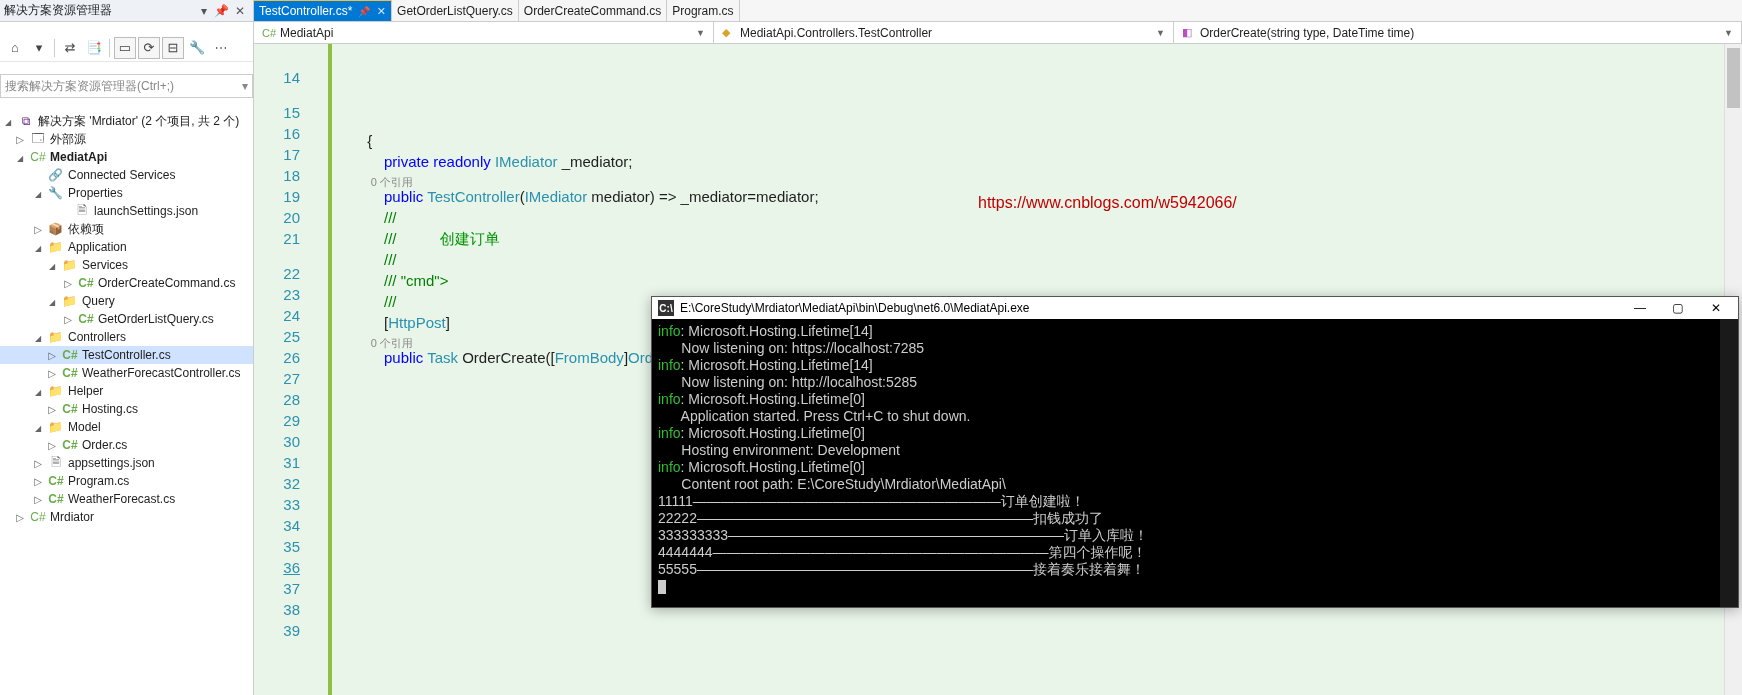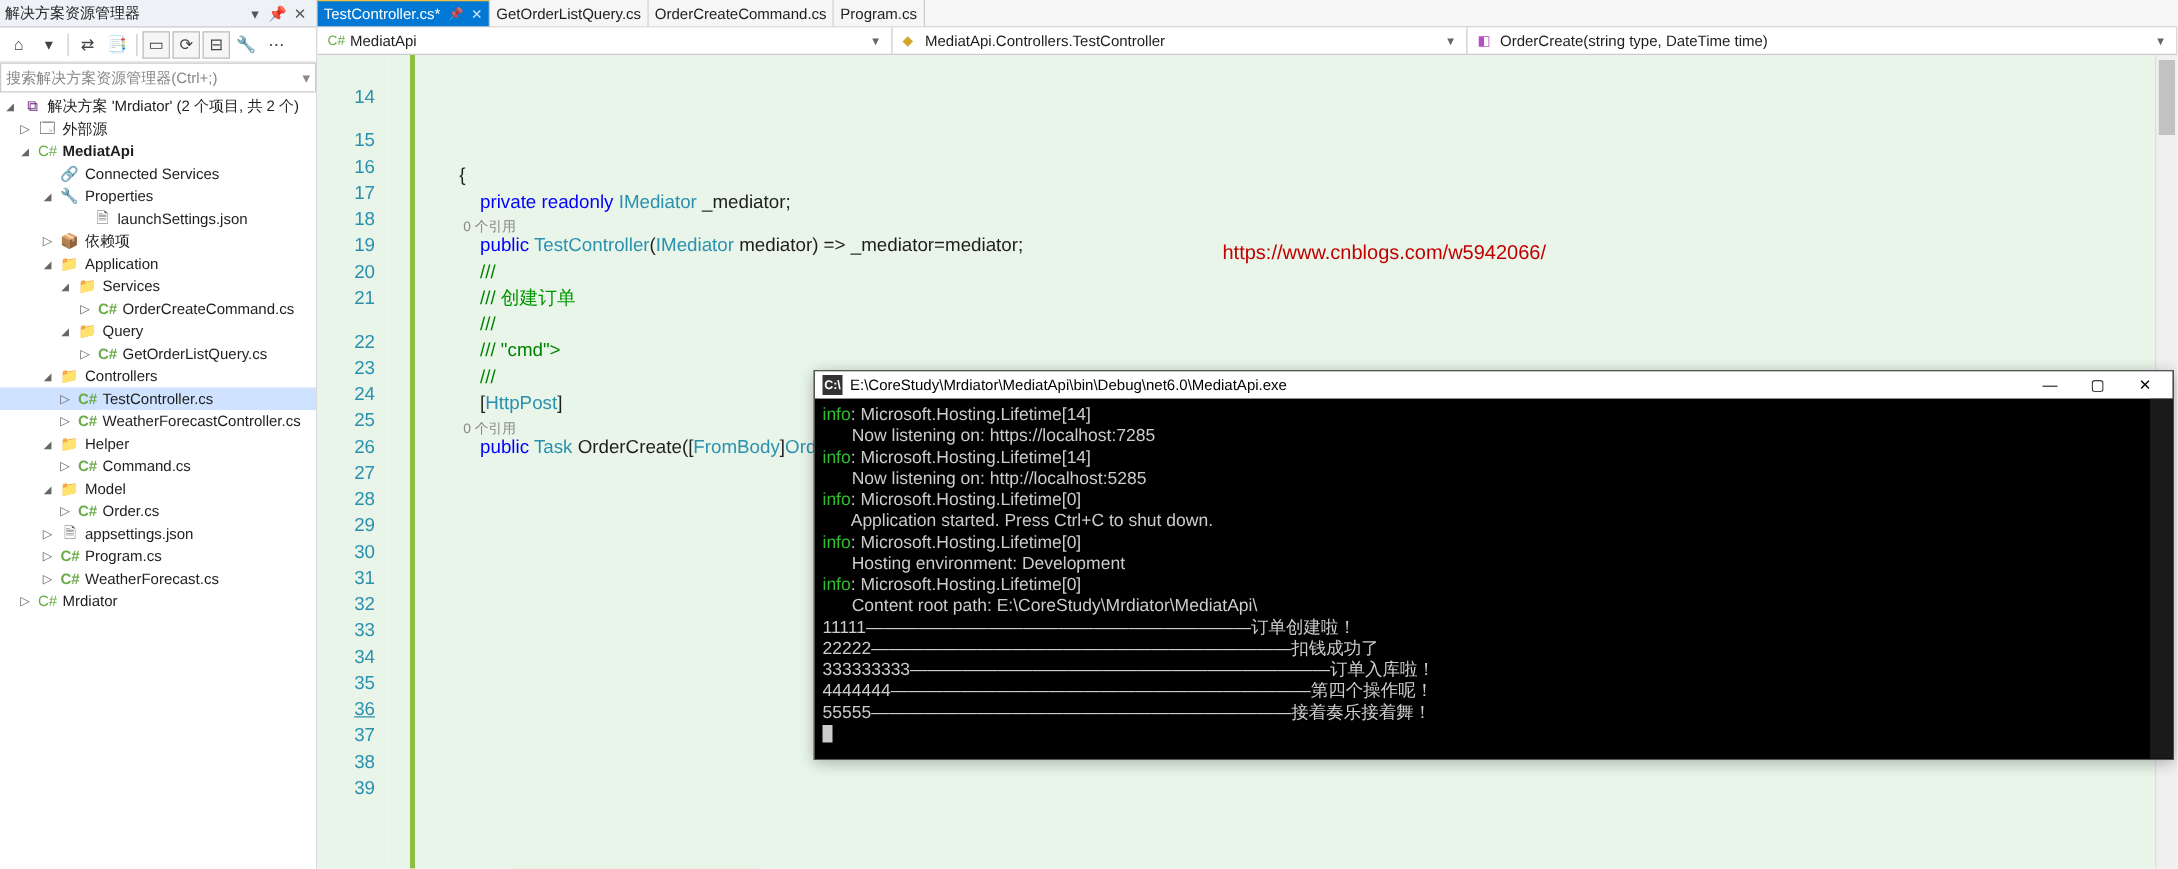--- a/index.html
+++ b/index.html
@@ -1,20 +1,20 @@
 <!DOCTYPE html>
 <html><head>
 <meta charset="utf-8">
 <style>
 * { margin:0; padding:0; box-sizing:border-box; font-family:"Segoe UI","Microsoft YaHei",sans-serif; }
 body { background:#fff; width:1742px; height:695px; overflow:hidden; position:relative; font-size:12px; color:#1e1e1e; }
 .root { display:flex; height:100%; }
 
 
-.sidepanel { width:254px; border-right:1px solid #ccc; display:flex; flex-direction:column; background:#fff; }
+.sidepanel { width:254px; border-right:1px solid #ccc; display:flex; flex-direction:column; background:#fff;gap:12px; }
 .sp-title { display:flex; align-items:center; height:22px; padding:0 4px; background:#eef2f7; border-bottom:1px solid #ccc; font-size:12px; }
 .sp-title .txt { flex:1; }
 .sp-title .wbtn { width:18px; text-align:center; color:#555; cursor:pointer; }
 .sp-toolbar { display:flex; align-items:center; height:28px; padding:2px 4px; gap:2px; border-bottom:1px solid #e5e5e5; }
 .sp-toolbar .tbtn { width:22px; height:22px; display:flex; align-items:center; justify-content:center; color:#444; border:1px solid transparent; font-size:13px; }
 .sp-toolbar .tbtn.boxed { border:1px solid #bcbcbc; background:#f6f6f6; }
 .sp-toolbar .sep { width:1px; height:18px; background:#ccc; margin:0 2px; }
 .sp-search { height:24px; display:flex; align-items:center; border:1px solid #ccc; margin:0; padding:0 4px; color:#888; }
 .sp-search .txt { flex:1; }
 .tree { flex:1; overflow:auto; padding:2px 0; }
@@ -49,21 +49,21 @@
 
 .editor { flex:1; display:flex; position:relative; background:#fff; min-height:0; }
 .lnos { width:56px; background:#e9f5e9; text-align:right; color:#2b91af; padding:2px 10px 0 0; font-family:Consolas,monospace; font-size:15px; line-height:21px; }
 .marker { width:18px; background:#e9f5e9; }
 .code { flex:1; background:#e9f5e9; font-family:Consolas,monospace; font-size:15px; line-height:21px; padding-top:2px; white-space:pre; position:relative; overflow:hidden; }
 .code .ln { height:21px; padding-left:6px; }
 .code .subln { height:14px; font-size:11px; color:#888; padding-left:6px; }
 .kw { color:#0000ff; }
 .typ { color:#2b91af; }
 .cm { color:#008000; }
-.cm-b { color:#009400; font-weight:normal; }
+.cm-b { color:#009400; font-weight:normal;margin-left:39px; }
 .reflnk { color:#c00000; font-size:16px; position:absolute; left:650px; top:148px; white-space:nowrap; font-family:"Segoe UI","Microsoft YaHei",sans-serif; }
 .change-bar { position:absolute; left:0; top:0; bottom:0; width:4px; background:#8ebf42; }
 
 
 .console { position:absolute; left:397px; top:296px; width:1088px; height:312px; background:#000; border:1px solid #555; box-shadow:0 2px 12px rgba(0,0,0,.3); display:flex; flex-direction:column; font-size:13px; }
 .console .ttl { height:22px; background:#fff; color:#000; display:flex; align-items:center; padding:0 6px; gap:6px; font-size:12px; }
 .console .ttl .cico { width:16px; height:16px; background:#333; color:#fff; display:flex; align-items:center; justify-content:center; font-size:10px; font-weight:bold; }
 .console .ttl .name { flex:1; }
 .console .ttl .cbtn { width:32px; text-align:center; cursor:pointer; color:#000; }
 .console .body { flex:1; background:#000; color:#ccc; font-family:Consolas,"Courier New",monospace; font-size:14px; line-height:17px; padding:4px 6px; overflow:hidden; white-space:pre; position:relative; }
@@ -179,21 +179,21 @@
           <span class="lbl">WeatherForecastController.cs</span>
         </div>
       <div class="tree-row" style="padding-left:32px">
           <span class="arrow open"></span>
           <span class="ico fold-yellow">📁</span>
           <span class="lbl">Helper</span>
         </div>
       <div class="tree-row" style="padding-left:46px">
           <span class="arrow closed"></span>
           <span class="ico cs-file">C#</span>
-          <span class="lbl">Command.cs</span>
+          <span class="lbl">Hosting.cs</span>
         </div>
       <div class="tree-row" style="padding-left:32px">
           <span class="arrow open"></span>
           <span class="ico fold-yellow">📁</span>
           <span class="lbl">Model</span>
         </div>
       <div class="tree-row" style="padding-left:46px">
           <span class="arrow closed"></span>
           <span class="ico cs-file">C#</span>
           <span class="lbl">Order.cs</span>

